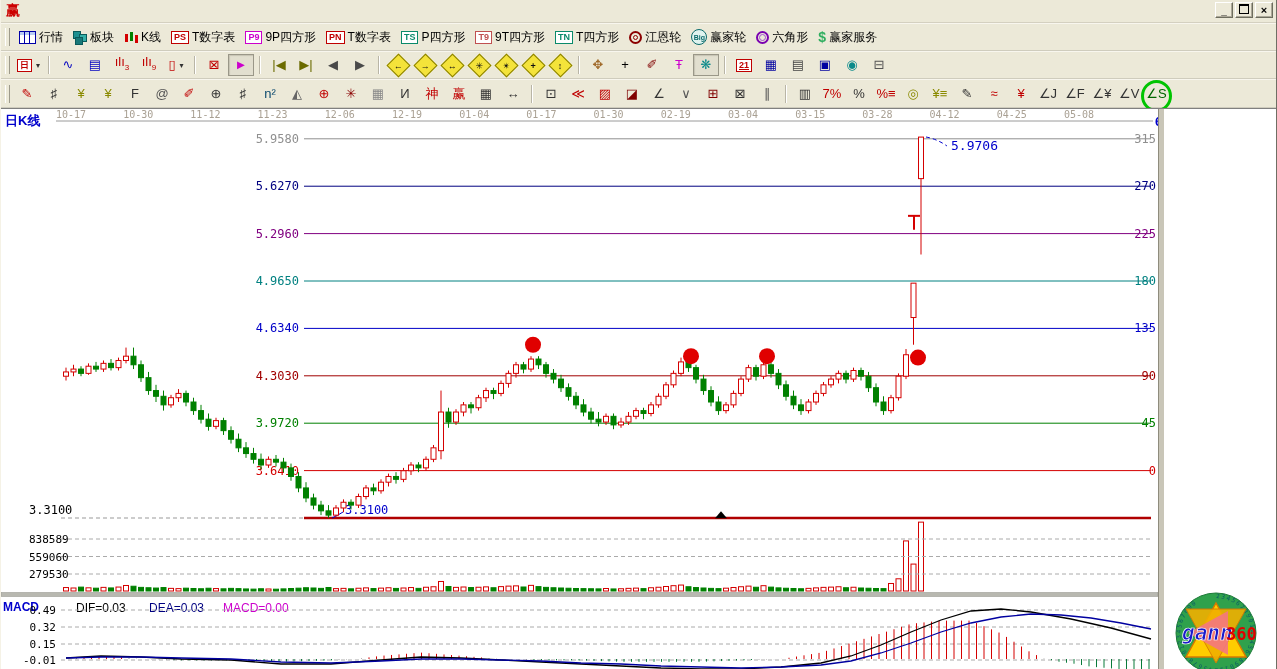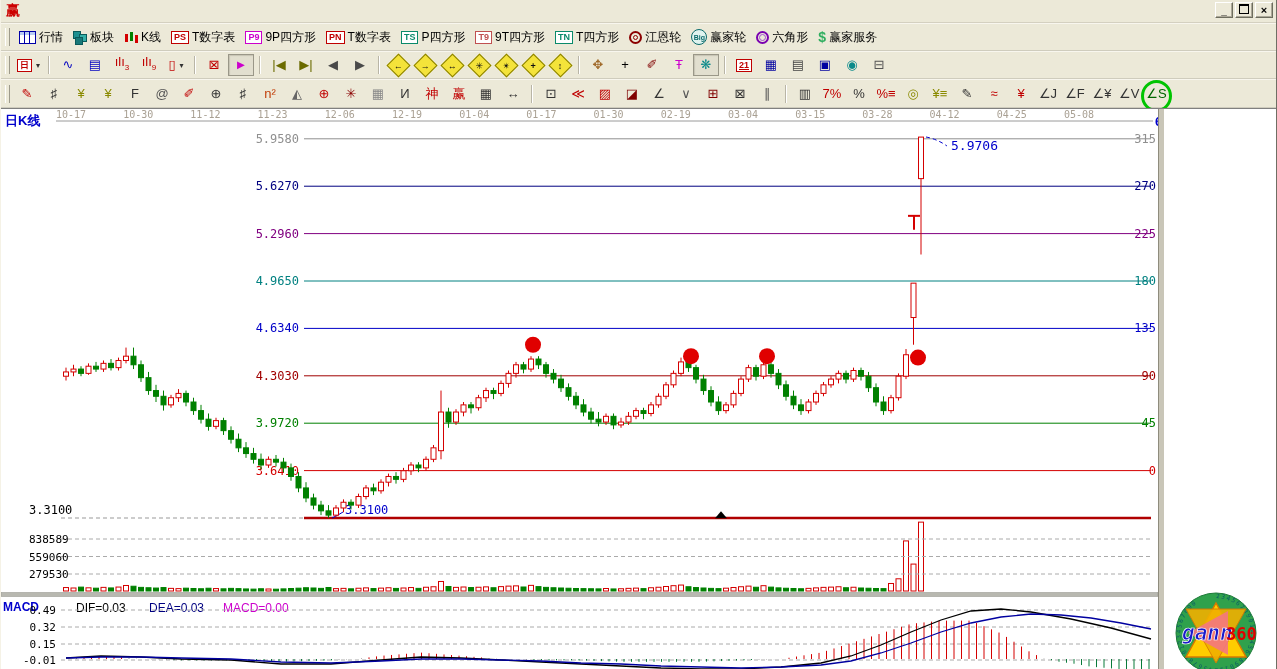--- a/index.html
+++ b/index.html
@@ -288,21 +288,21 @@
         <span class="tbtn small-btn">
           <span class="glyph" style="color: rgb(192, 0, 0);">✐</span>
         </span>
         <span class="tbtn small-btn">
           <span class="glyph" style="color: rgb(51, 51, 51);">⊕</span>
         </span>
         <span class="tbtn small-btn">
           <span class="glyph" style="color: rgb(51, 51, 51);">♯</span>
         </span>
         <span class="tbtn small-btn">
-          <span class="glyph" style="color: #c2410c;">n²</span>
+          <span class="glyph" style="color: #0c4a6e;">n²</span>
         </span>
         <span class="tbtn small-btn">
           <span class="glyph" style="color: rgb(102, 102, 102);">◭</span>
         </span>
         <span class="tbtn small-btn">
           <span class="glyph" style="color: rgb(192, 0, 0);">⊕</span>
         </span>
         <span class="tbtn small-btn">
           <span class="glyph" style="color: rgb(138, 0, 0);">✳</span>
         </span>

